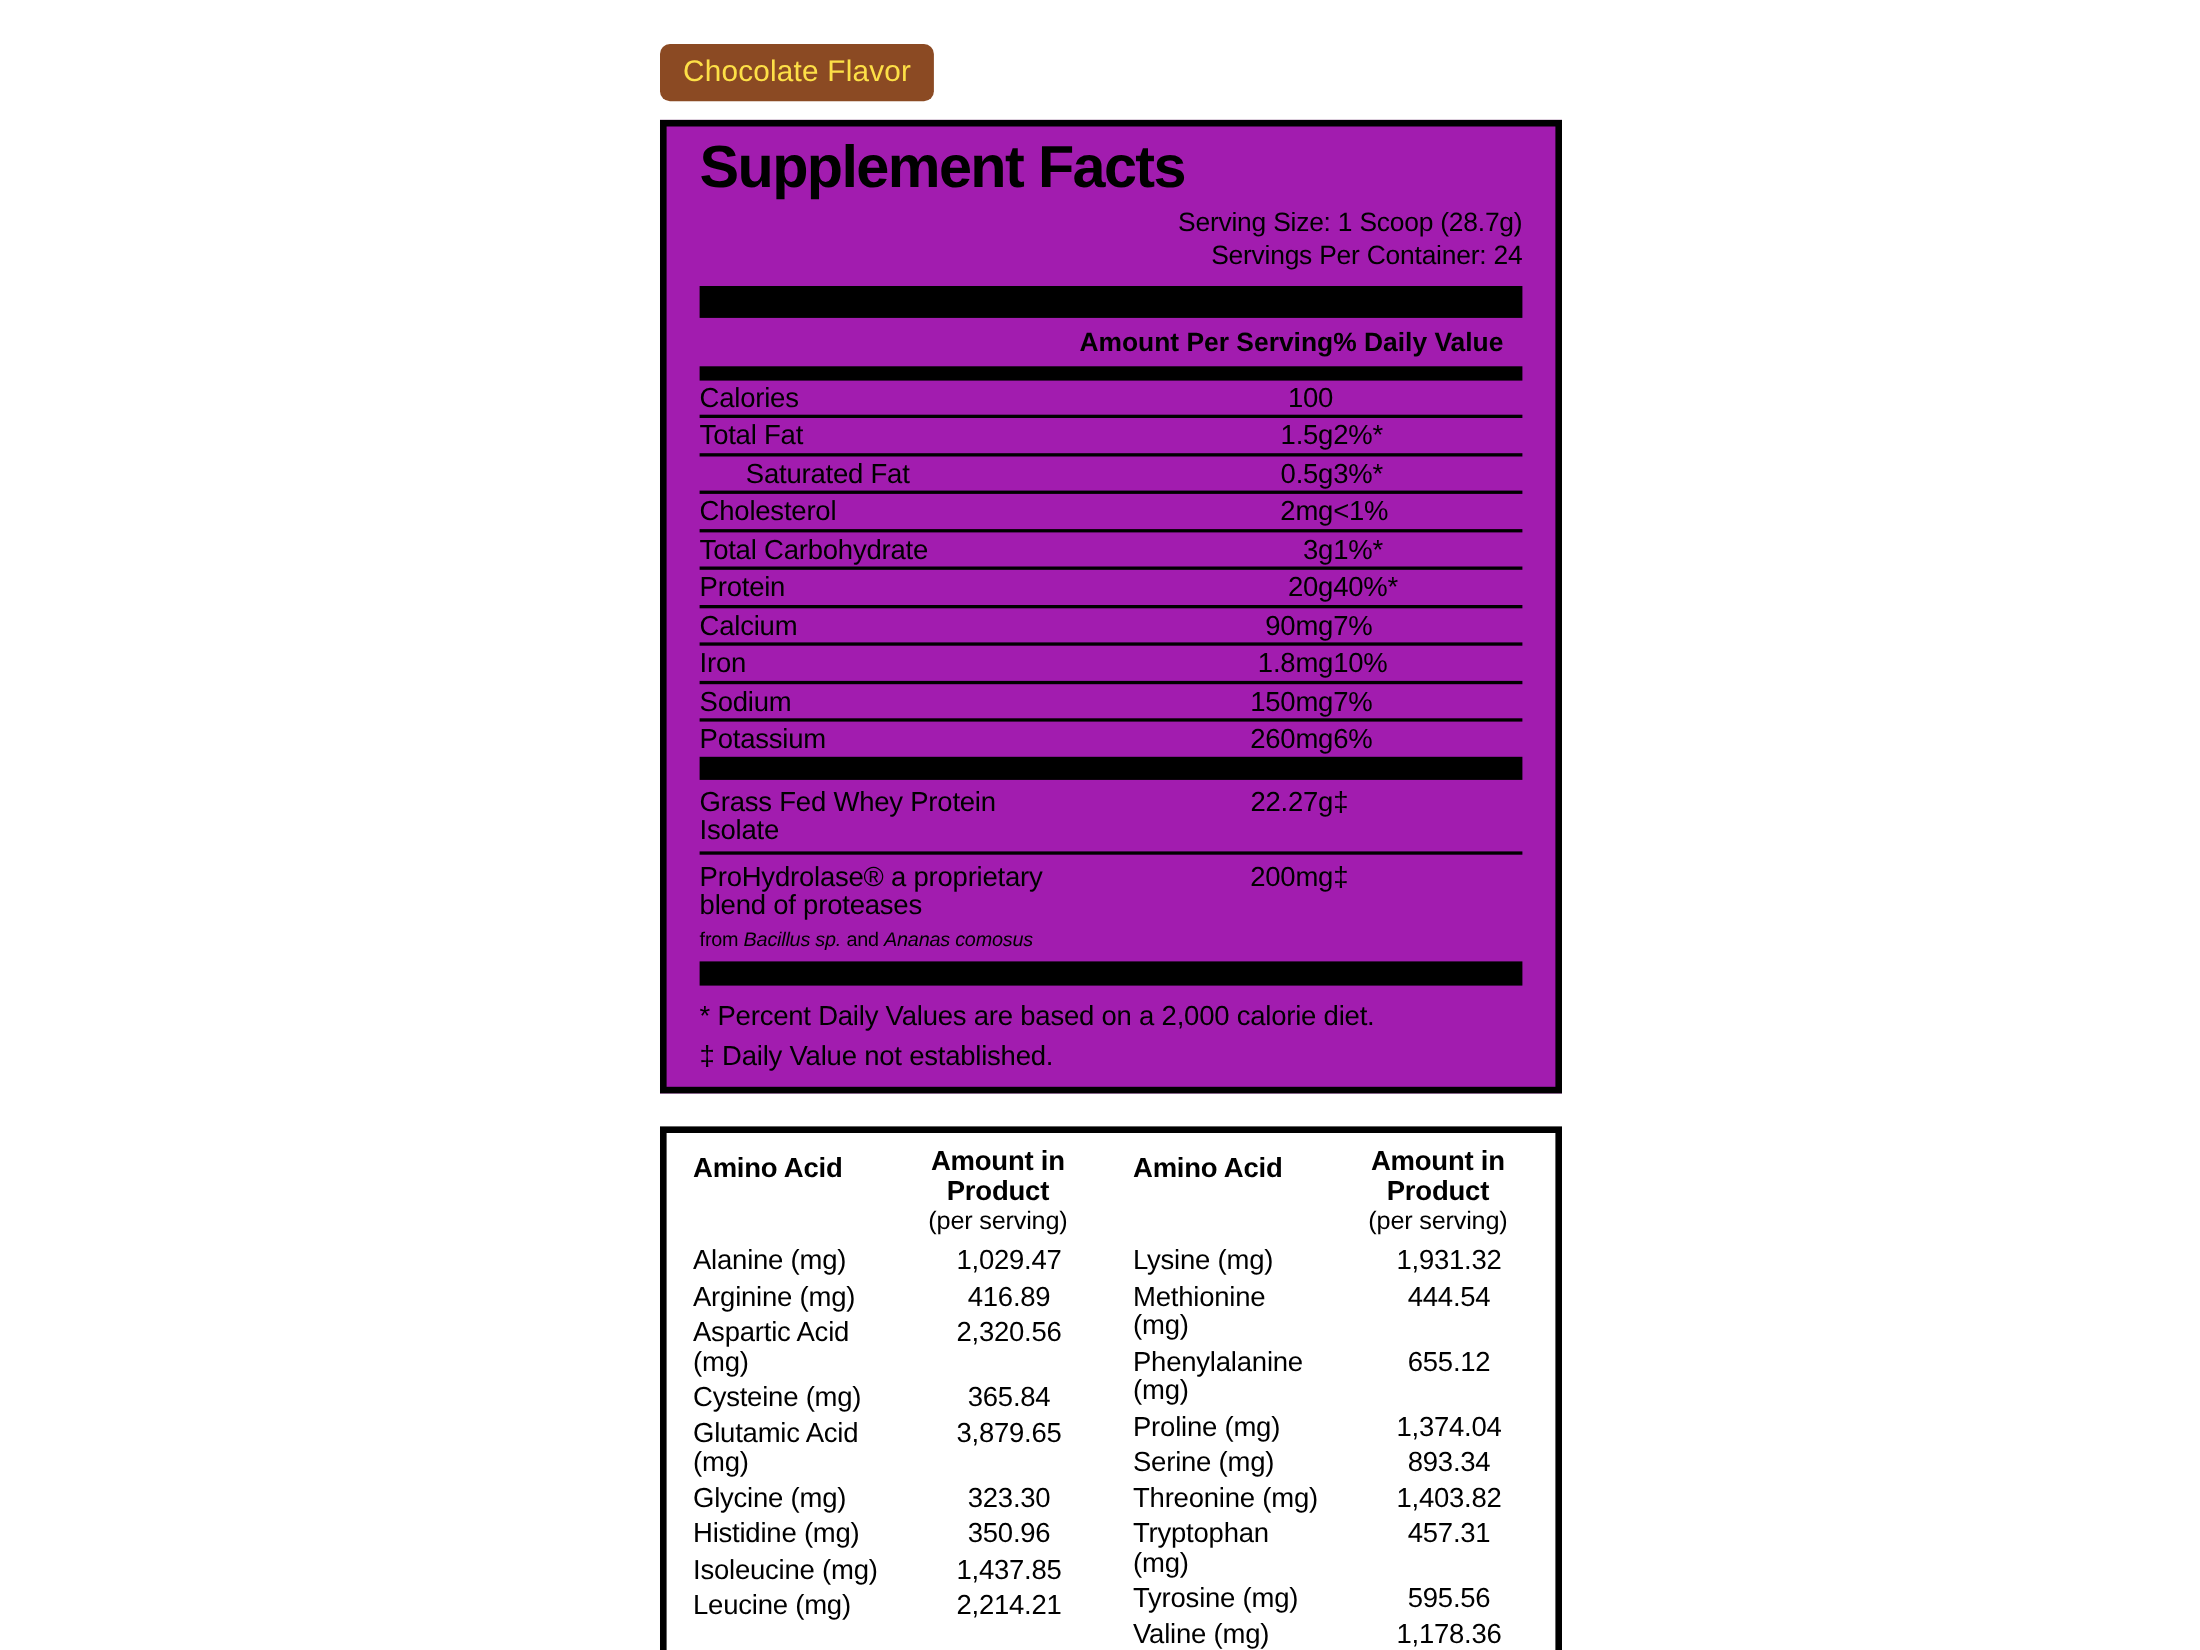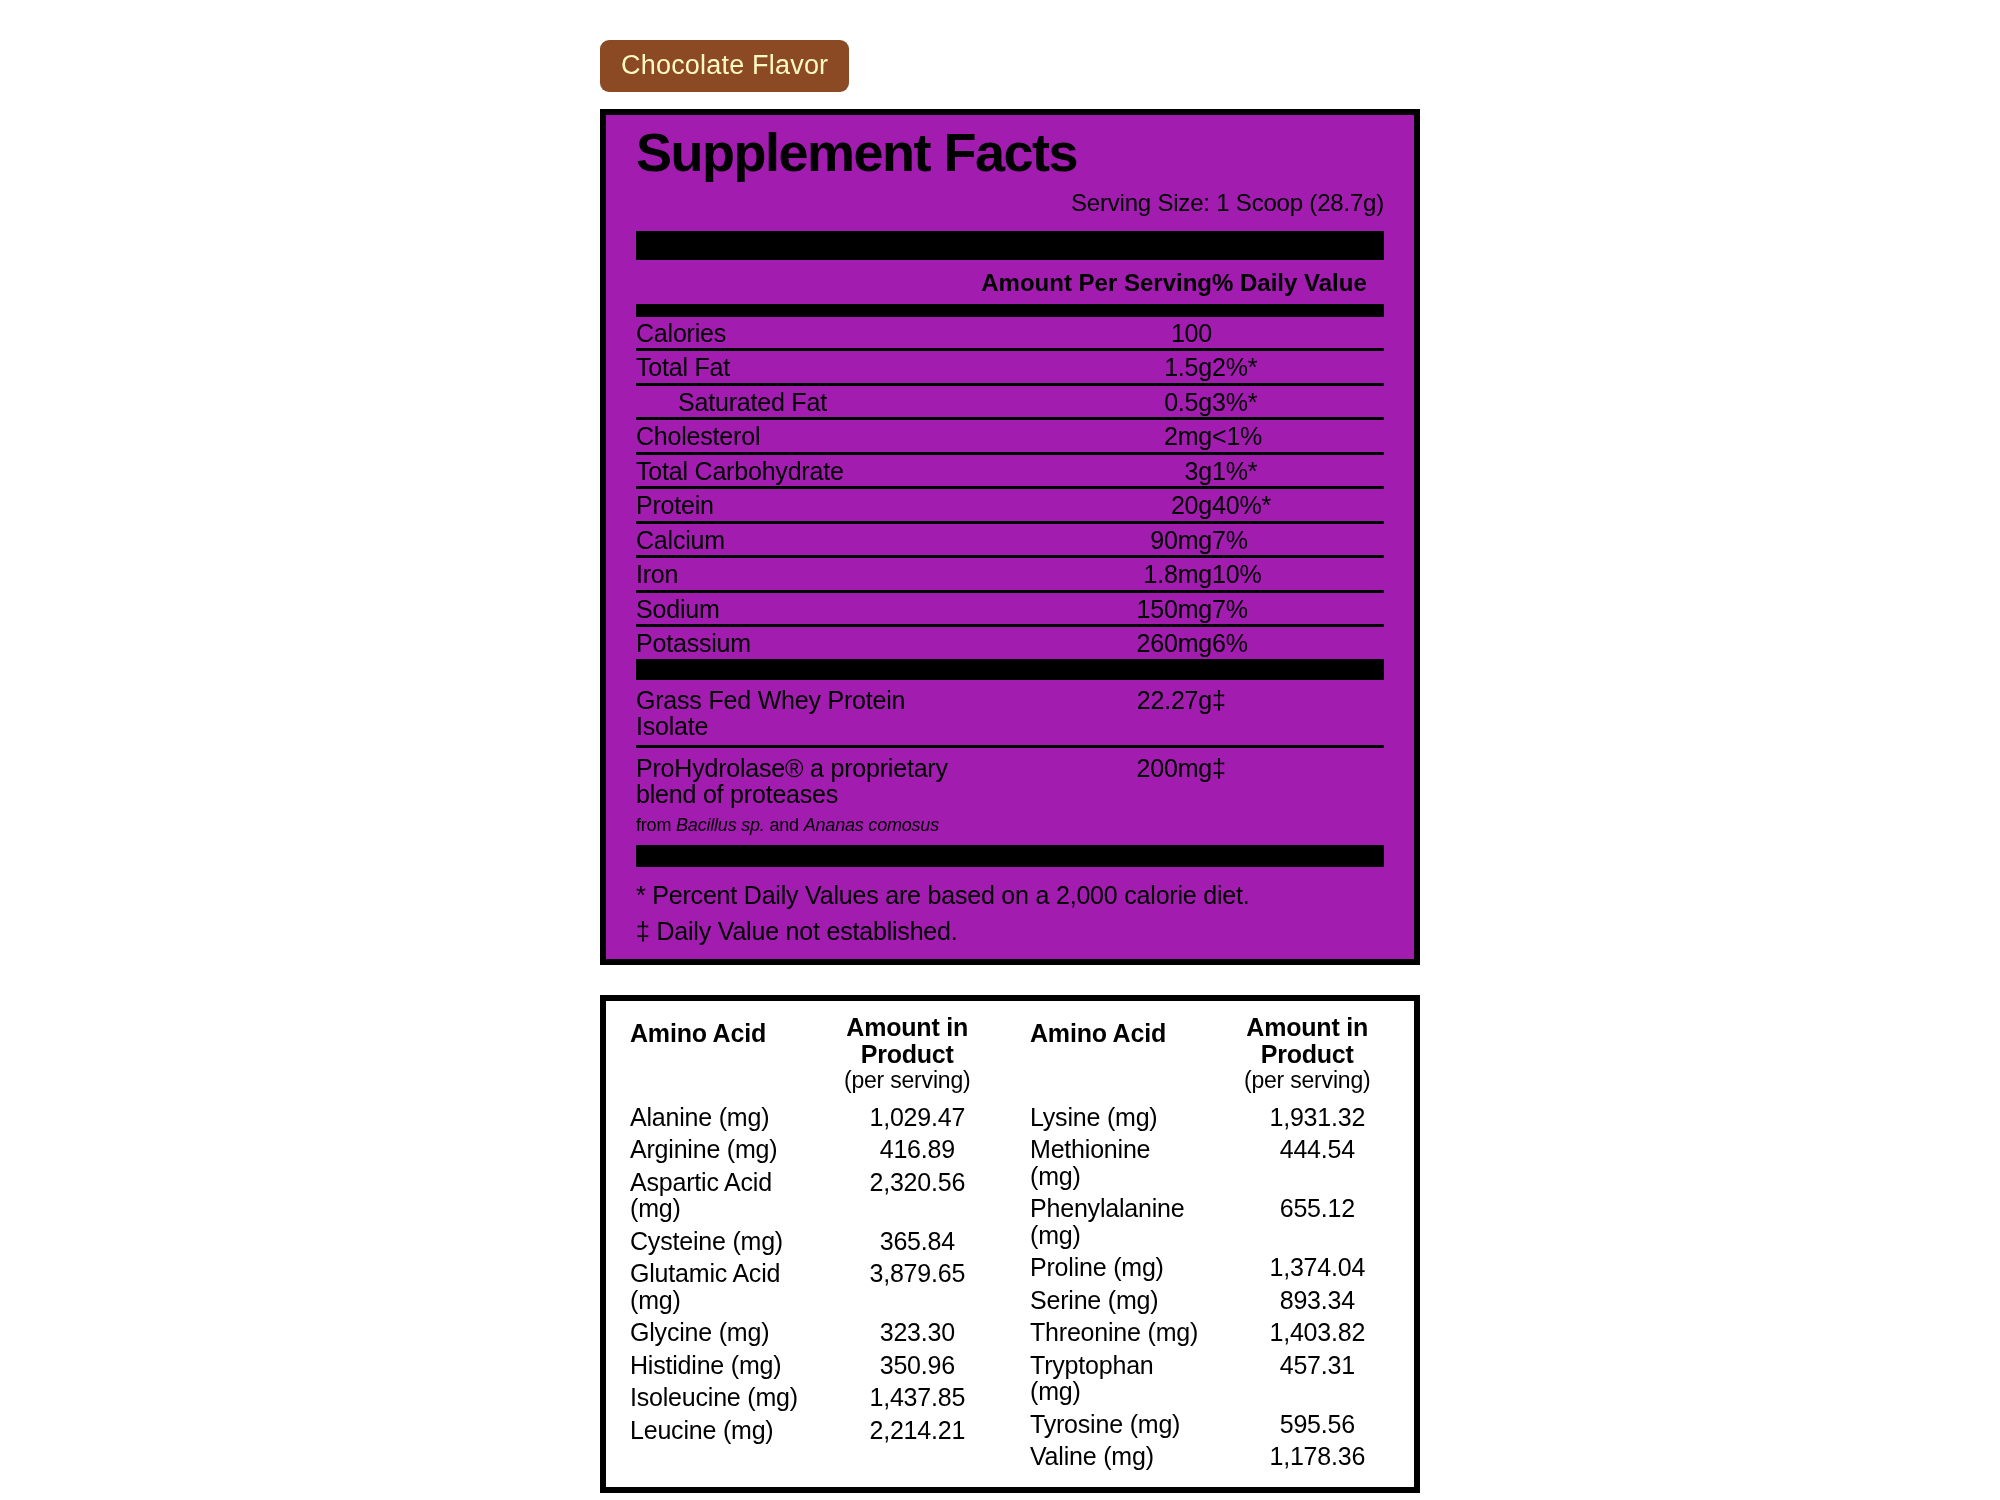--- a/index.html
+++ b/index.html
@@ -49,25 +49,26 @@
   .amino-row { display: flex; font-size: 25px; line-height: 1.06; letter-spacing: -0.2px; gap: 44px; }
   .amino-row > span { padding: 3px 0; }
   .a-name { width: 54%; }
   .a-val { width: 46%; text-align: center; }
 </style>
 </head>
 <body>
 
 <div class="column">
 
-  <div class="badge" style="background: rgb(139, 74, 35); color: #fef9c3;">Chocolate Flavor</div>
+  <div class="badge" style="background: rgb(139, 74, 35); color: #fde047;">Chocolate Flavor</div>
 
   <div class="facts-box">
     <div class="facts-title">Supplement Facts</div>
     <div class="serving-line">Serving Size: 1 Scoop (28.7g)</div>
+    <div class="serving-line">Servings Per Container: 24</div>
 
     <div class="bar bar-thick"></div>
 
     <div class="col-header">
       <span class="name"></span>
       <span class="c-amount">Amount Per Serving</span>
       <span class="c-dv">% Daily Value</span>
     </div>
 
     <div class="bar bar-mid"></div>

